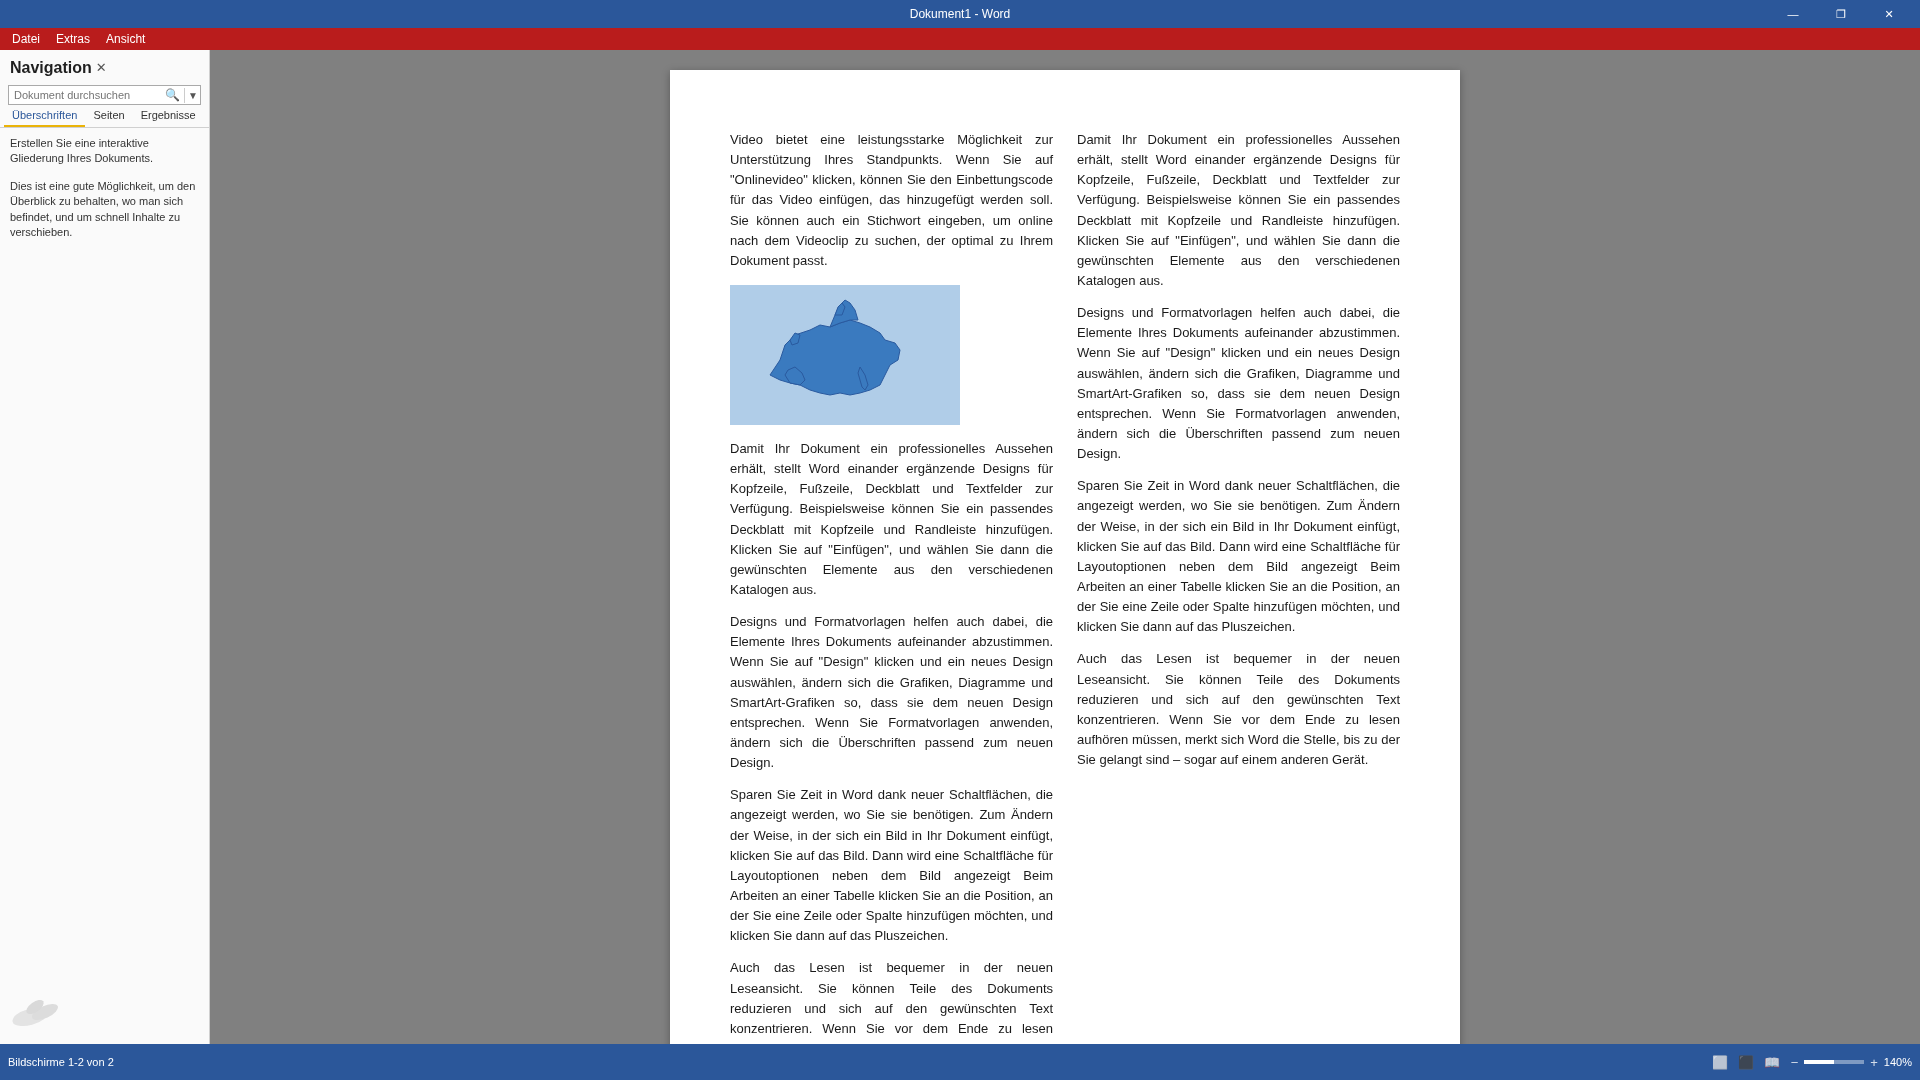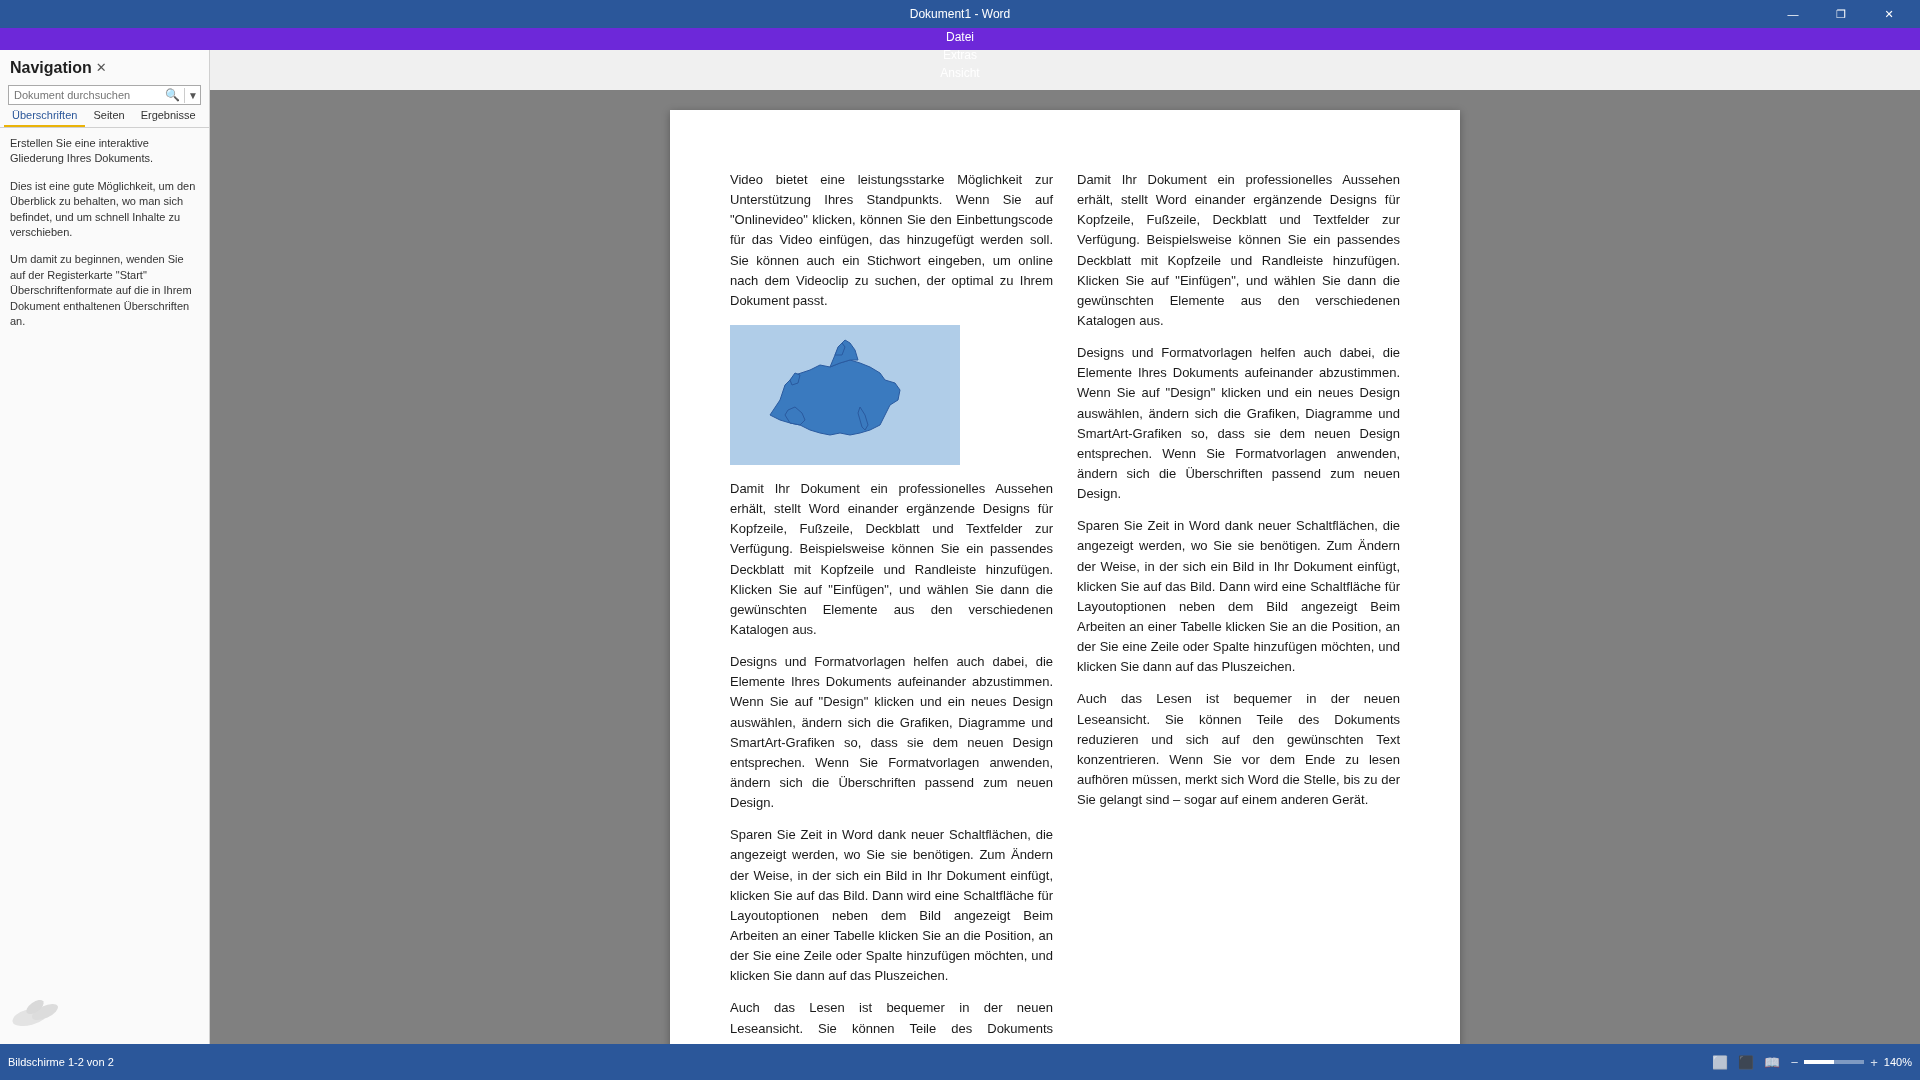--- a/index.html
+++ b/index.html
@@ -43,27 +43,26 @@
       color: white;
       font-size: 11px;
       cursor: pointer;
       display: flex;
       align-items: center;
       justify-content: center;
     }
 
     
     #menu-bar {
-      background: #6d28d9;
+      background: #b91c1c;
       height: 22px;
       display: flex;
       align-items: center;
       padding: 0 4px;
       flex-shrink: 0;
-      flex-direction: column;
     }
     .menu-item {
       color: white;
       font-size: 12px;
       padding: 2px 8px;
       cursor: pointer;
     }
 
     
     #main {
@@ -218,21 +217,20 @@
     
     #doc-area {
       flex: 1;
       background: #808080;
       overflow-y: auto;
       display: flex;
       flex-direction: column;
       align-items: center;
       padding: 20px 20px;
       position: relative;
-      margin-top: 40px;
     }
 
     
     .page {
       background: white;
       width: 790px;
       min-height: 1060px;
       margin-bottom: 20px;
       padding: 60px 60px;
       box-shadow: 0 2px 8px rgba(0,0,0,0.3);
@@ -307,21 +305,20 @@
       <button id="nav-search-dropdown">▼</button>
     </div>
     <div id="nav-tabs">
       <div class="nav-tab active">Überschriften</div>
       <div class="nav-tab">Seiten</div>
       <div class="nav-tab">Ergebnisse</div>
     </div>
     <div id="nav-content">
       <div class="nav-text-block">Erstellen Sie eine interaktive Gliederung Ihres Dokuments.</div>
       <div class="nav-text-block">Dies ist eine gute Möglichkeit, um den Überblick zu behalten, wo man sich befindet, und um schnell Inhalte zu verschieben.</div>
-      <div class="nav-text-block">Um damit zu beginnen, wenden Sie auf der Registerkarte "Start" Überschriftenformate auf die in Ihrem Dokument enthaltenen Überschriften an.</div>
     </div>
 
     <div id="nav-logo">
       <svg width="60" height="50" viewBox="0 0 60 50" opacity="0.4">
 
         <ellipse cx="20" cy="35" rx="18" ry="8" fill="#888" transform="rotate(-15,20,35)"></ellipse>
         <ellipse cx="35" cy="30" rx="14" ry="6" fill="#666" transform="rotate(-25,35,30)"></ellipse>
         <ellipse cx="25" cy="25" rx="10" ry="5" fill="#555" transform="rotate(-35,25,25)"></ellipse>
       </svg>
     </div>

